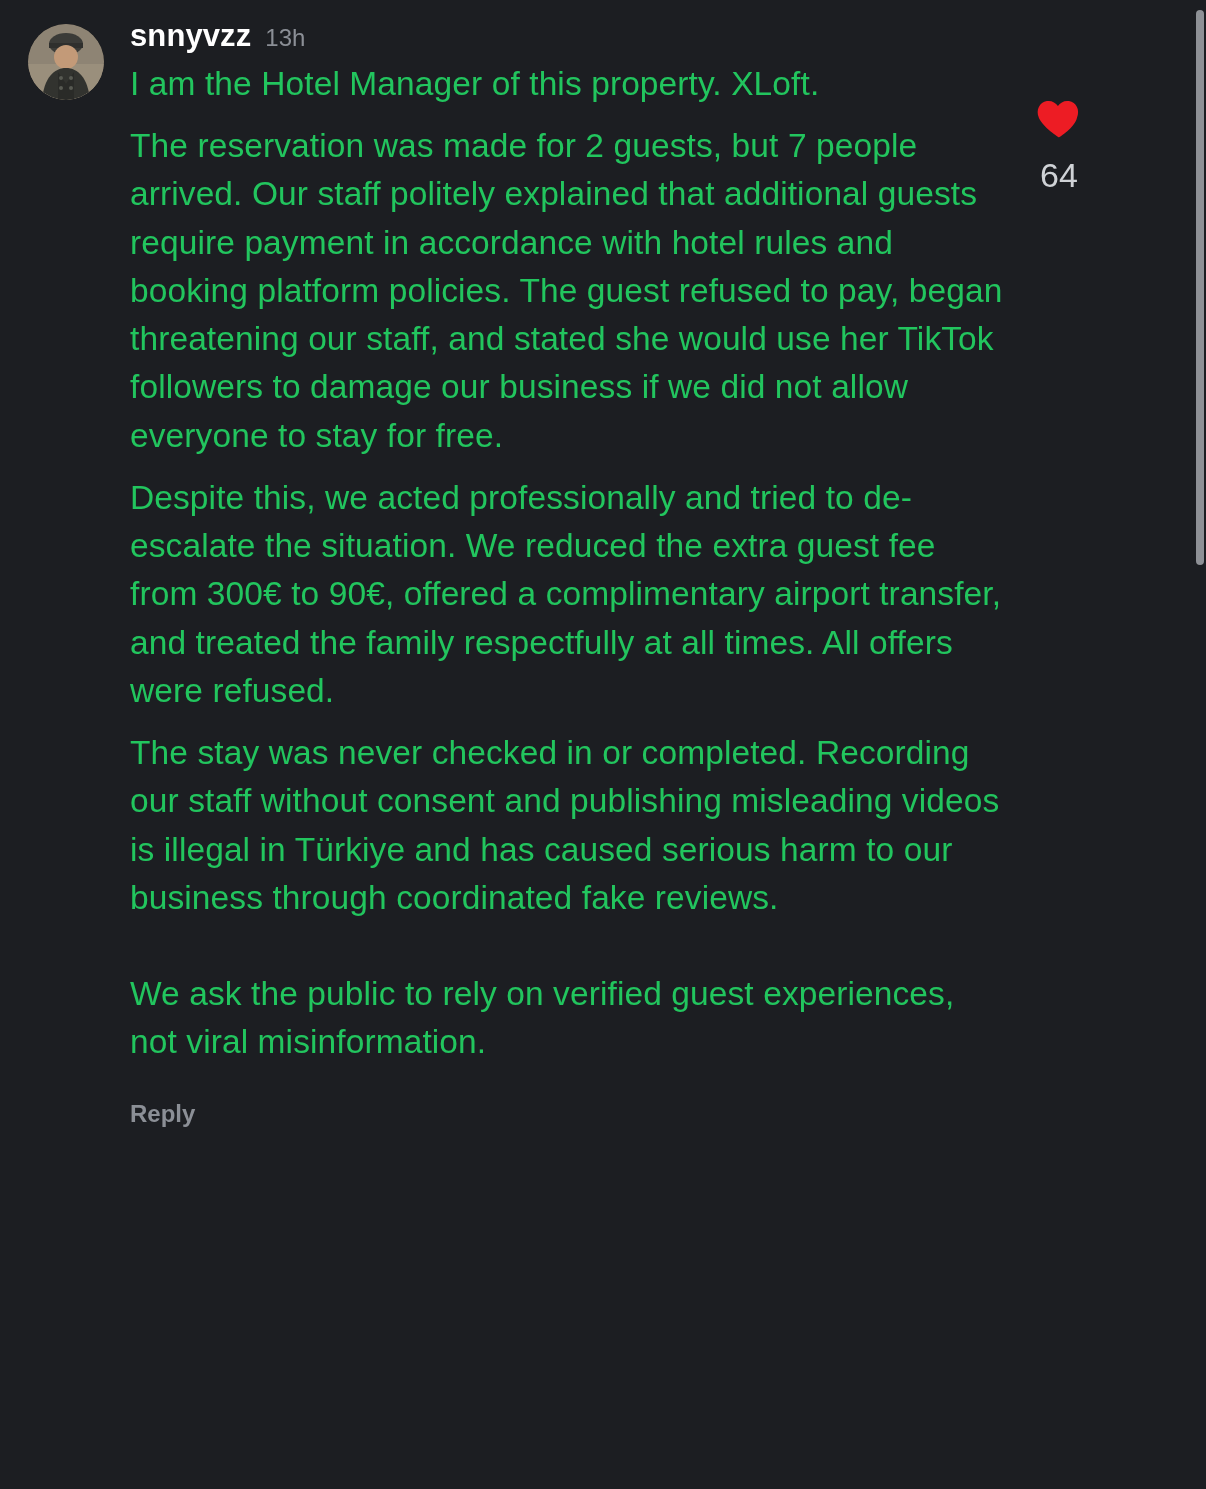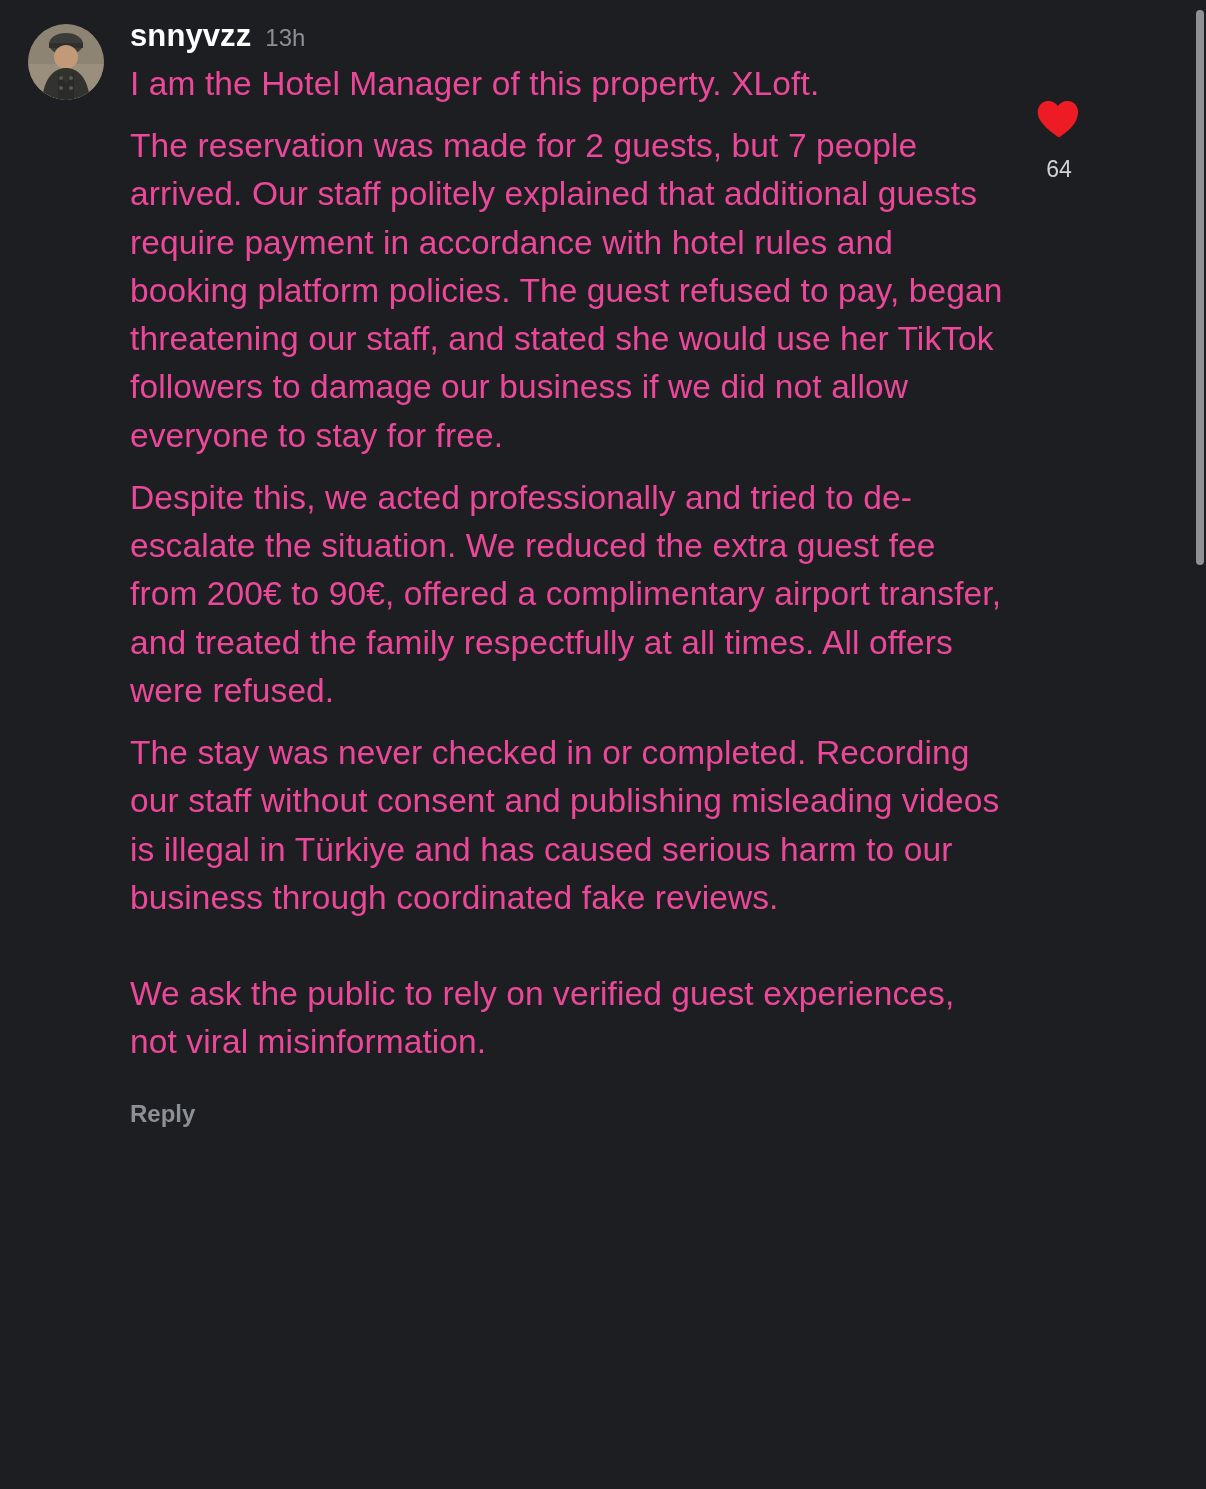--- a/index.html
+++ b/index.html
@@ -63,21 +63,21 @@
     letter-spacing: 0.1px;
   }
   .timestamp {
     font-size: 24px;
     color: #8b8f96;
   }
 
   .paragraph {
     font-size: 33.5px;
     line-height: 1.44;
-    color: #ec4899;
+    color: #22c55e;
     margin: 0 0 14px 0;
     max-width: 880px;
     letter-spacing: 0.1px;
   }
   .paragraph:last-of-type { margin-bottom: 0; margin-top: 48px; }
 
   .reply-row {
     margin-top: 34px;
     padding-bottom: 20px;
   }
@@ -97,21 +97,21 @@
     align-items: center;
     padding-top: 74px;
   }
   .heart-icon {
     width: 52px;
     height: 52px;
     display: block;
   }
   .like-count {
     margin-top: 12px;
-    font-size: 23px;
+    font-size: 34px;
     color: #cfd2d6;
   }
 
   
   .scrollbar-track {
     position: absolute;
     top: 0;
     right: 0;
     width: 12px;
     height: 1489px;
@@ -159,21 +159,21 @@
 
     <div class="comment-body">
 
       <div class="comment-header">
         <span class="username">snnyvzz</span>
         <span class="timestamp">13h</span>
       </div>
 
       <p class="paragraph">I am the Hotel Manager of this property. XLoft.</p>
       <p class="paragraph">The reservation was made for 2 guests, but 7 people arrived. Our staff politely explained that additional guests require payment in accordance with hotel rules and booking platform policies. The guest refused to pay, began threatening our staff, and stated she would use her TikTok followers to damage our business if we did not allow everyone to stay for free.</p>
-      <p class="paragraph">Despite this, we acted professionally and tried to de-escalate the situation. We reduced the extra guest fee from 200€ to 90€, offered a complimentary airport transfer, and treated the family respectfully at all times. All offers were refused.</p>
+      <p class="paragraph">Despite this, we acted professionally and tried to de-escalate the situation. We reduced the extra guest fee from 300€ to 90€, offered a complimentary airport transfer, and treated the family respectfully at all times. All offers were refused.</p>
       <p class="paragraph">The stay was never checked in or completed. Recording our staff without consent and publishing misleading videos is illegal in Türkiye and has caused serious harm to our business through coordinated fake reviews.</p>
       <p class="paragraph">We ask the public to rely on verified guest experiences, not viral misinformation.</p>
 
       <div class="reply-row">
         <span class="reply-link">Reply</span>
       </div>
 
     </div>
 
     <div class="like-column">

